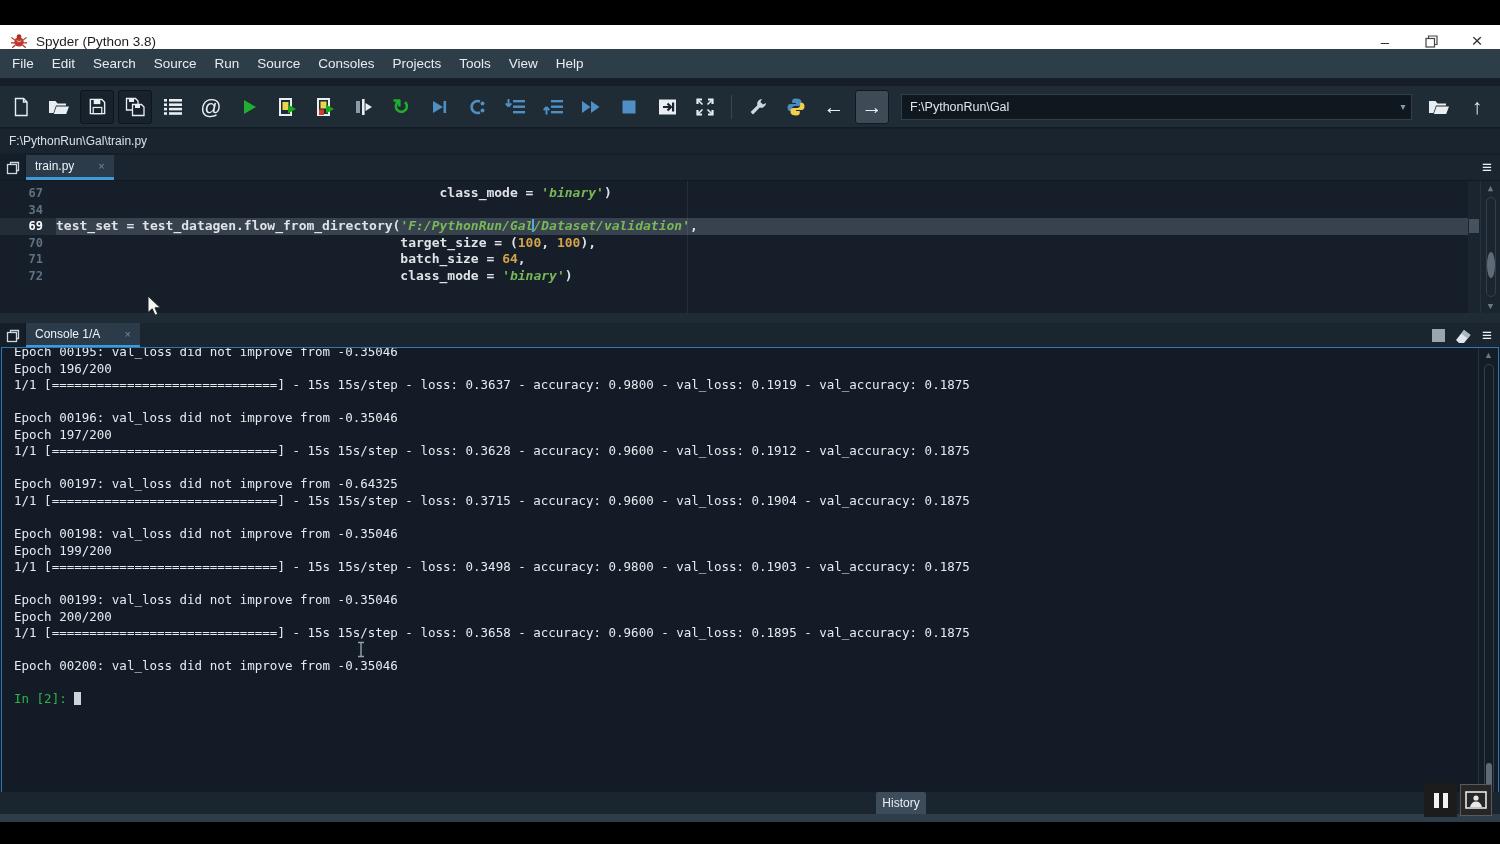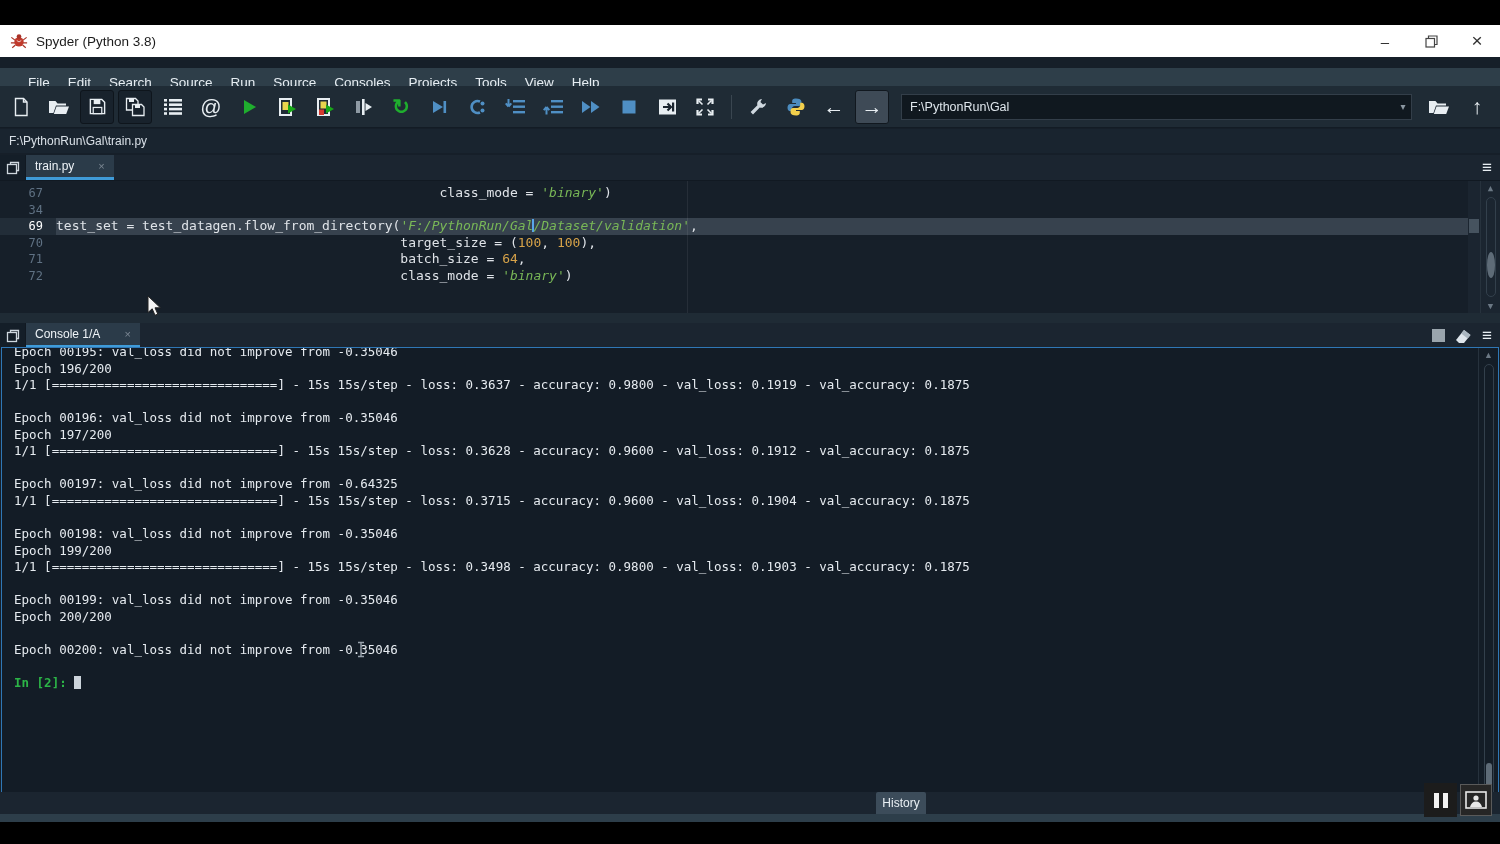--- a/index.html
+++ b/index.html
@@ -7,21 +7,21 @@
   .window { position:absolute; top:25px; left:0; width:1500px; height:797px; background:#161f29; }
 
   
   .titlebar { position:absolute; top:0; left:0; right:0; height:32px; background:#ffffff; display:flex; align-items:center; }
   .titlebar .app-title { font-size:13.5px; color:#1c1c1c; margin-left:8px; }
   .win-controls { margin-left:auto; display:flex; height:100%; }
   .win-btn { width:46px; height:100%; display:flex; align-items:center; justify-content:center; color:#333; font-size:15px; }
   .spider { width:18px; height:18px; margin-left:10px; }
 
   
-  .menubar { position:absolute; top:43px; left:0; right:0; height:29px; background:#2e3e49; display:flex; align-items:center; padding-left:19px; }
+  .menubar { position:absolute; top:24px; left:0; right:0; height:29px; background:#2e3e49; display:flex; align-items:center; padding-left:3px; }
   .menu-item { color:#e6edf2; font-size:13.5px; padding:0 9px; line-height:29px; }
 
   
   .toolbar { position:absolute; top:61px; left:0; right:0; height:42px; background:#1f2b35; display:flex; align-items:center; padding:0 6px 0 4px; gap:4px; border-bottom:1px solid #131c25; }
   .tbtn { width:34px; height:34px; display:flex; align-items:center; justify-content:center; flex:0 0 auto; border-radius:3px; }
   .tbtn.pressed { background:#18222c; border:1px solid #0e151c; }
   .tbtn svg { display:block; }
   .glyph { font-size:19px; color:#e8eef2; line-height:1; }
   .glyph.green { color:#1fae2e; font-weight:bold; font-size:21px; }
   .tsep { width:1px; height:24px; background:#3a4650; margin:0 5px; flex:0 0 auto; }
@@ -35,21 +35,21 @@
 
   
   .tabbar { position:absolute; left:0; right:0; height:26px; background:#1b2530; display:flex; align-items:stretch; border-bottom:1px solid #111922; }
   .tab-browse { width:26px; display:flex; align-items:center; justify-content:center; border-right:1px solid #111922; background:#141e28; }
   .tab { display:flex; align-items:center; gap:24px; padding:0 9px; background:#2b3b49; border-bottom:3px solid #3f9bd8; color:#eef3f7; font-size:12px; }
   .tab .tab-close { color:#7c8894; font-size:11px; }
   .tabbar-right { margin-left:auto; display:flex; align-items:center; gap:9px; padding-right:8px; }
 
   
   .editor { position:absolute; top:156px; left:0; right:0; height:132px; background:#161f29; font-family:"DejaVu Sans Mono", monospace; font-size:13px; overflow:hidden; }
-  .ed-lines { padding-top:4px; }
+  .ed-lines { padding-top:4px;font-weight:bold; }
   .ed-row { display:flex; height:16.6px; line-height:16.6px; }
   .ed-gutter { width:56px; flex:0 0 56px; text-align:right; padding-right:13px; color:#5f7183; font-size:12px; }
   .ed-code { flex:1; white-space:pre; color:#dfe3e8; }
   .ed-row.cur .ed-code { background:#37424e; }
   .ed-row.cur .ed-gutter { color:#ffffff; background:#222d38; }
   .tk-str { color:#79b857; font-style:italic; }
   .tk-num { color:#d6a249; }
   .tk-cursor { display:inline-block; width:2px; height:13px; background:#58a6e8; vertical-align:-2px; margin:0 -1px; }
   .edge-line { position:absolute; top:0; bottom:0; left:687px; width:1px; background:rgba(255,255,255,0.07); }
   .ed-flag-col { position:absolute; top:0; bottom:0; right:20px; width:12px; background:#1b2530; }
@@ -62,21 +62,21 @@
   .sb-thumb { position:absolute; left:1px; width:6px; border-radius:4px; background:#5e6b77; }
 
   
   .splitter { position:absolute; top:288px; left:0; right:0; height:10px; background:#1f2b35; }
 
   
   .console-tabbar { top:298px; }
   .console-pane { position:absolute; top:322px; left:1px; right:1px; height:499px; background:#131c26; border:1px solid #2f77b5; overflow:hidden; }
   .console-out { position:absolute; top:-4px; left:12px; right:24px; font-family:"DejaVu Sans Mono", monospace; font-size:12.5px; line-height:16.55px; color:#e6ebf0; }
   .console-line { white-space:pre; height:16.55px; }
-  .prompt { color:#2cb547; font-weight:bold; white-space:pre; }
+  .prompt { color:#2cb547; font-weight:normal; white-space:pre; }
   .block-cursor { display:inline-block; width:7px; height:13px; background:#ccd4db; vertical-align:-2px; }
   .console-sq { width:13px; height:13px; background:#9aa5ad; }
 
   
   .bottom-strip { position:absolute; top:767px; left:0; right:0; height:22px; background:#1b2530; }
   .history-tab { position:absolute; left:876px; top:0; width:50px; height:22px; background:#3c4c5a; color:#eaf0f4; font-size:12px; display:flex; align-items:center; justify-content:center; border-radius:2px 2px 0 0; }
 
   
   .statusbar { position:absolute; top:789px; left:0; right:0; height:32px; background:#2d3e4a; color:#dfe6ec; font-size:12.5px; }
   .status-item { position:absolute; top:0; height:32px; line-height:32px; display:flex; align-items:center; gap:6px; }
@@ -401,20 +401,21 @@
         <div class="console-line">&nbsp;</div>
         <div class="console-line">Epoch 00197: val_loss did not improve from -0.64325</div>
         <div class="console-line">1/1 [==============================] - 15s 15s/step - loss: 0.3715 - accuracy: 0.9600 - val_loss: 0.1904 - val_accuracy: 0.1875</div>
         <div class="console-line">&nbsp;</div>
         <div class="console-line">Epoch 00198: val_loss did not improve from -0.35046</div>
         <div class="console-line">Epoch 199/200</div>
         <div class="console-line">1/1 [==============================] - 15s 15s/step - loss: 0.3498 - accuracy: 0.9800 - val_loss: 0.1903 - val_accuracy: 0.1875</div>
         <div class="console-line">&nbsp;</div>
         <div class="console-line">Epoch 00199: val_loss did not improve from -0.35046</div>
         <div class="console-line">Epoch 200/200</div>
+        <div class="console-line">1/1 [==============================] - 15s 15s/step - loss: 0.3658 - accuracy: 0.9600 - val_loss: 0.1895 - val_accuracy: 0.1875</div>
         <div class="console-line">&nbsp;</div>
         <div class="console-line">Epoch 00200: val_loss did not improve from -0.35046</div>
         <div class="console-line">&nbsp;</div>
         <div class="console-line"><span class="prompt">In [2]: </span><span class="block-cursor"></span></div>
       </div>
     <div class="vscroll" style="background:#141d27;">
       <span class="sb-arrow">▲</span>
       <div class="sb-track">
         <div class="sb-thumb" style="top:86%; height:38px;"></div>
       </div>

